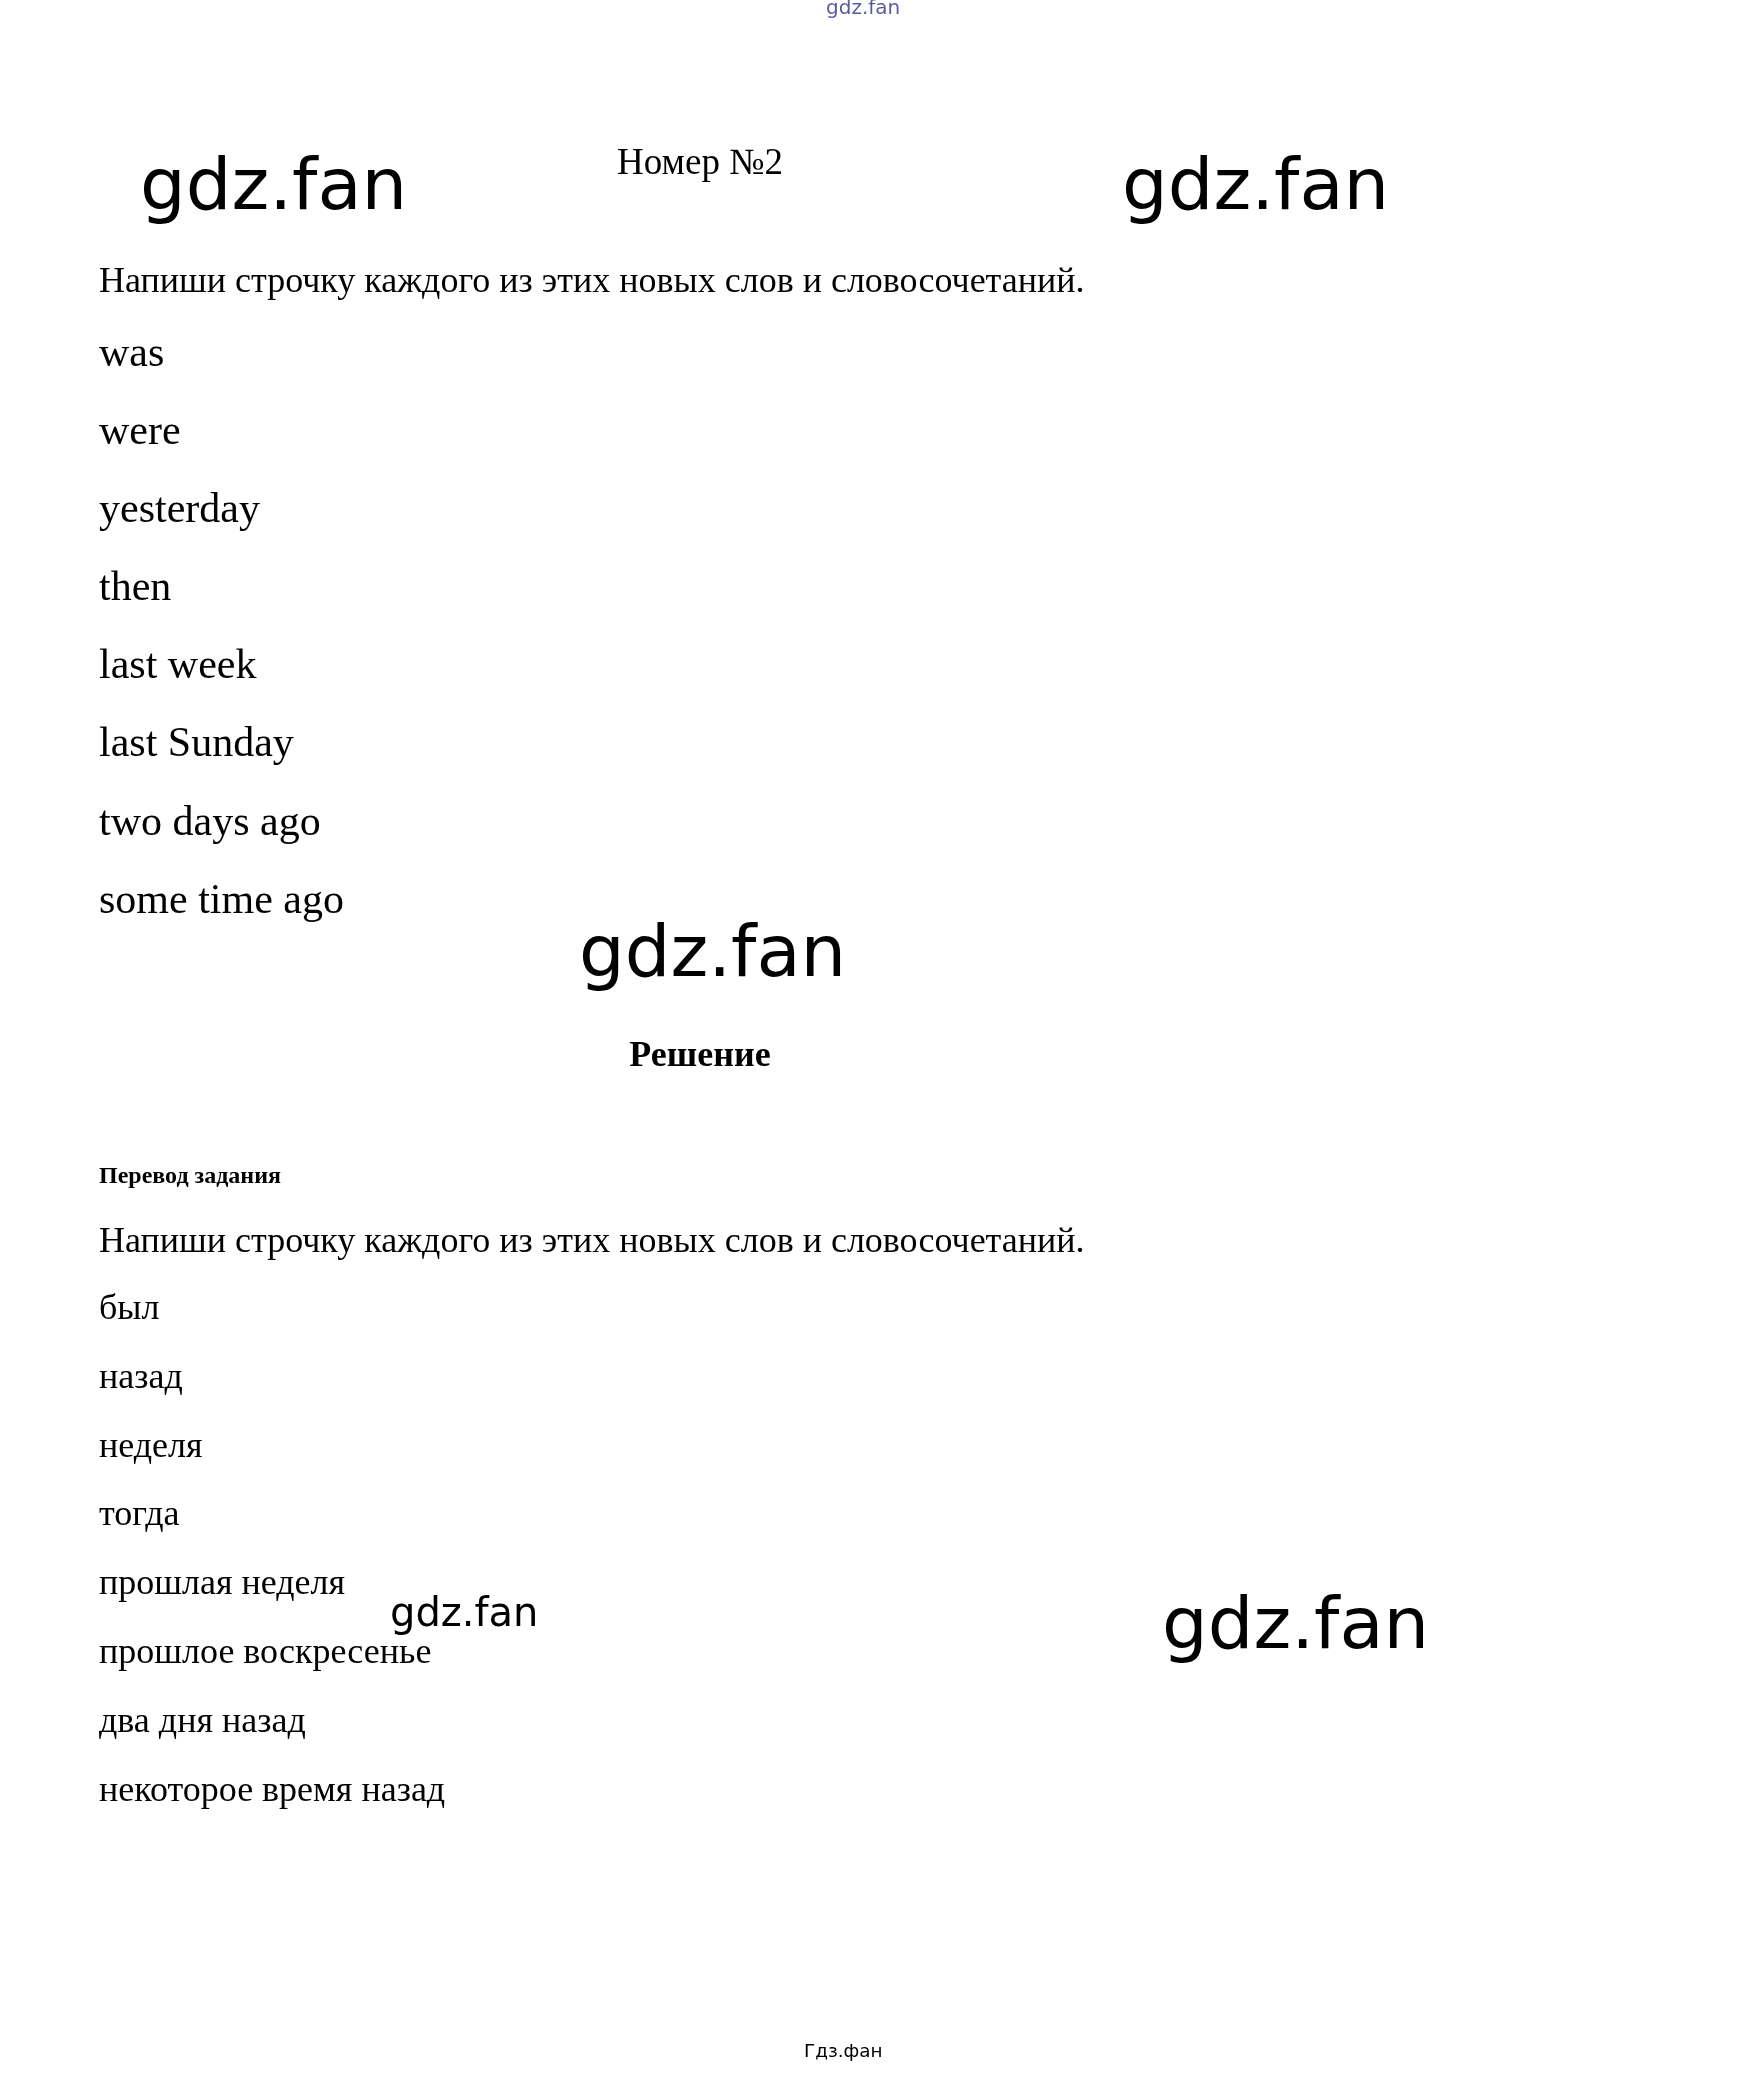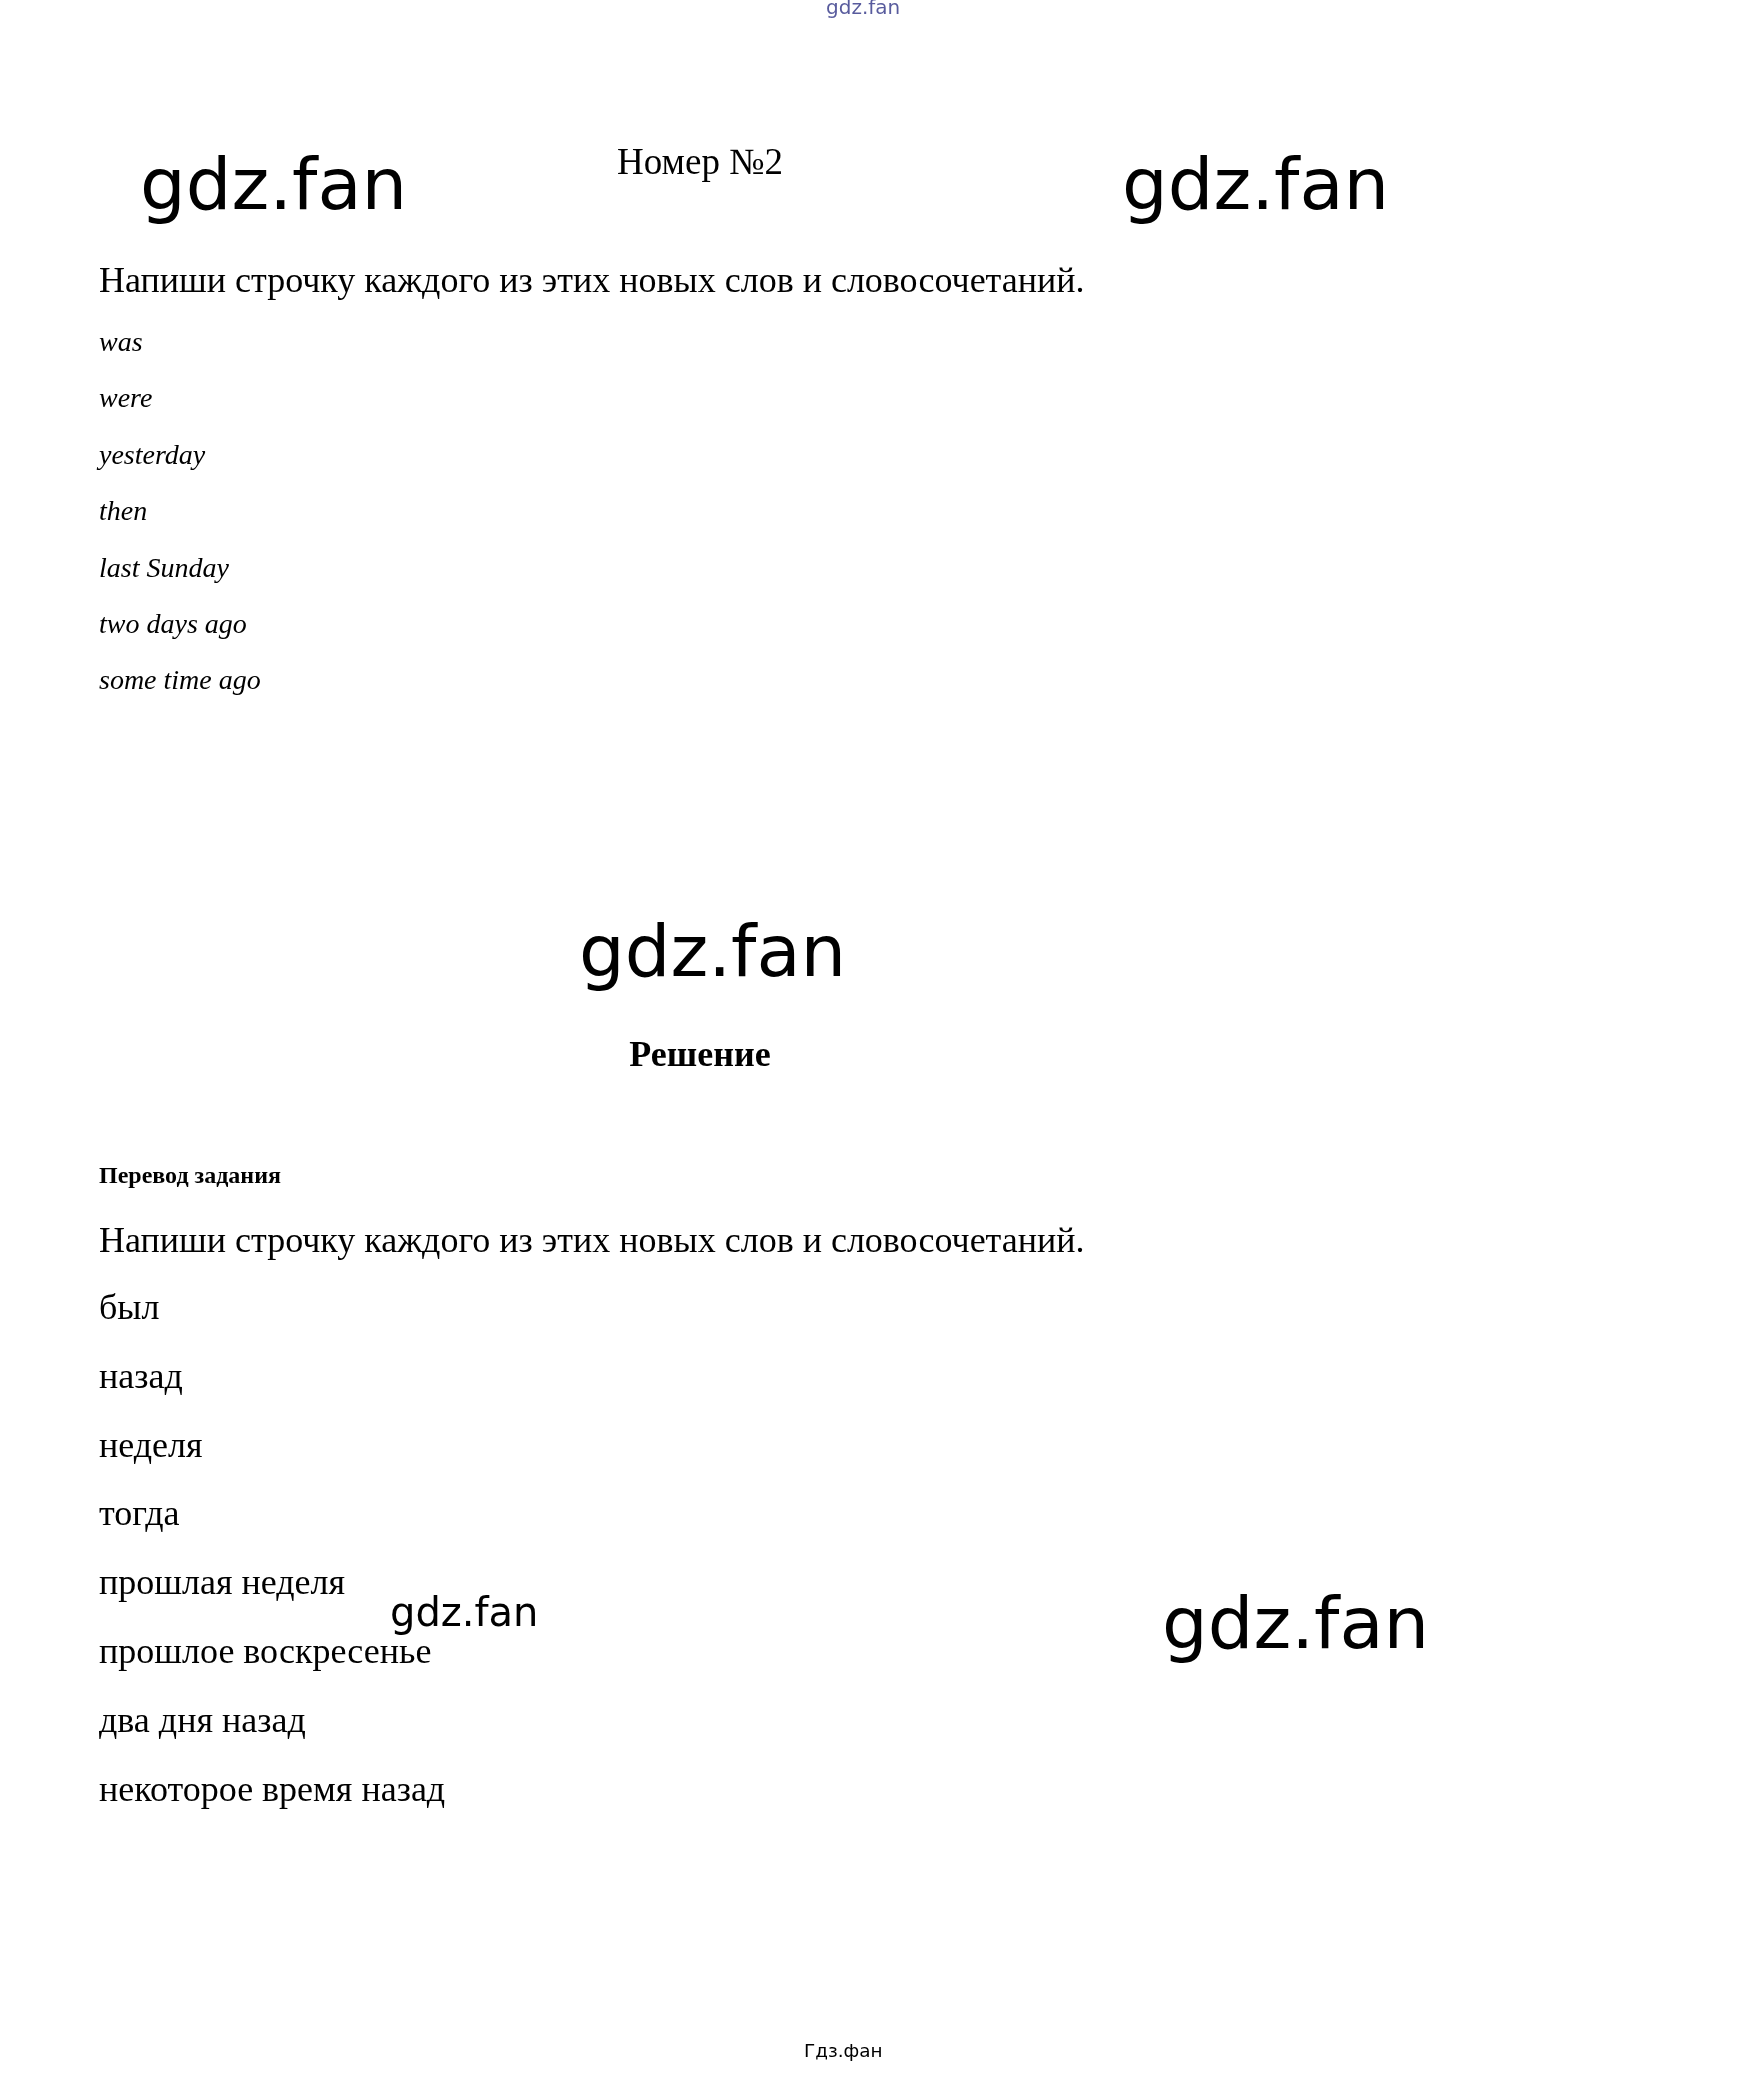--- a/index.html
+++ b/index.html
@@ -97,24 +97,23 @@
     line-height: 1.5;
     margin: 0 0 13px 0;
   }
 
   .word-list {
     list-style: none;
     margin: 0;
     padding: 0;
   }
   .word-list li {
-    font-size: 28px;
+    font-size: 42px;
     line-height: 1.55;
     margin: 0 0 13px 0;
-    font-style: italic;
   }
 
   .solution-label {
     position: absolute;
     left: 0;
     right: 0;
     top: 1033px;
     text-align: center;
     font-size: 36px;
     font-weight: bold;
@@ -158,20 +157,21 @@
 
   <div class="doc-title">Номер №2</div>
 
   <div class="content">
     <p class="task-line">Напиши строчку каждого из этих новых слов и словосочетаний.</p>
     <ul class="word-list">
       <li>was</li>
       <li>were</li>
       <li>yesterday</li>
       <li>then</li>
+      <li>last week</li>
       <li>last Sunday</li>
       <li>two days ago</li>
       <li>some time ago</li>
     </ul>
   </div>
 
   <div class="wm wm-3">gdz.fan</div>
 
   <div class="solution-label">Решение</div>
 

